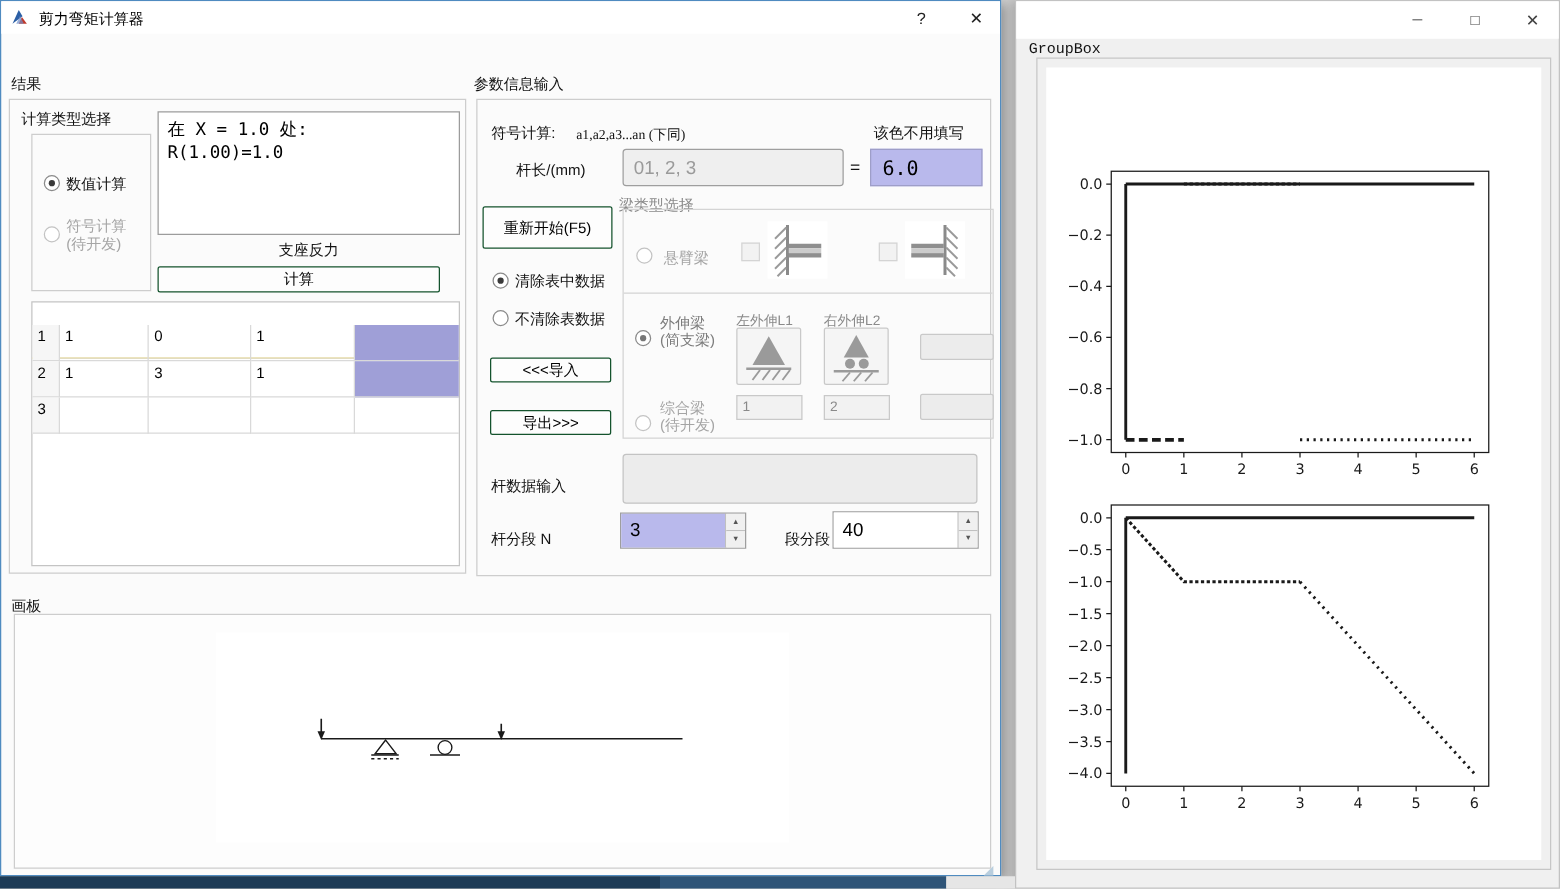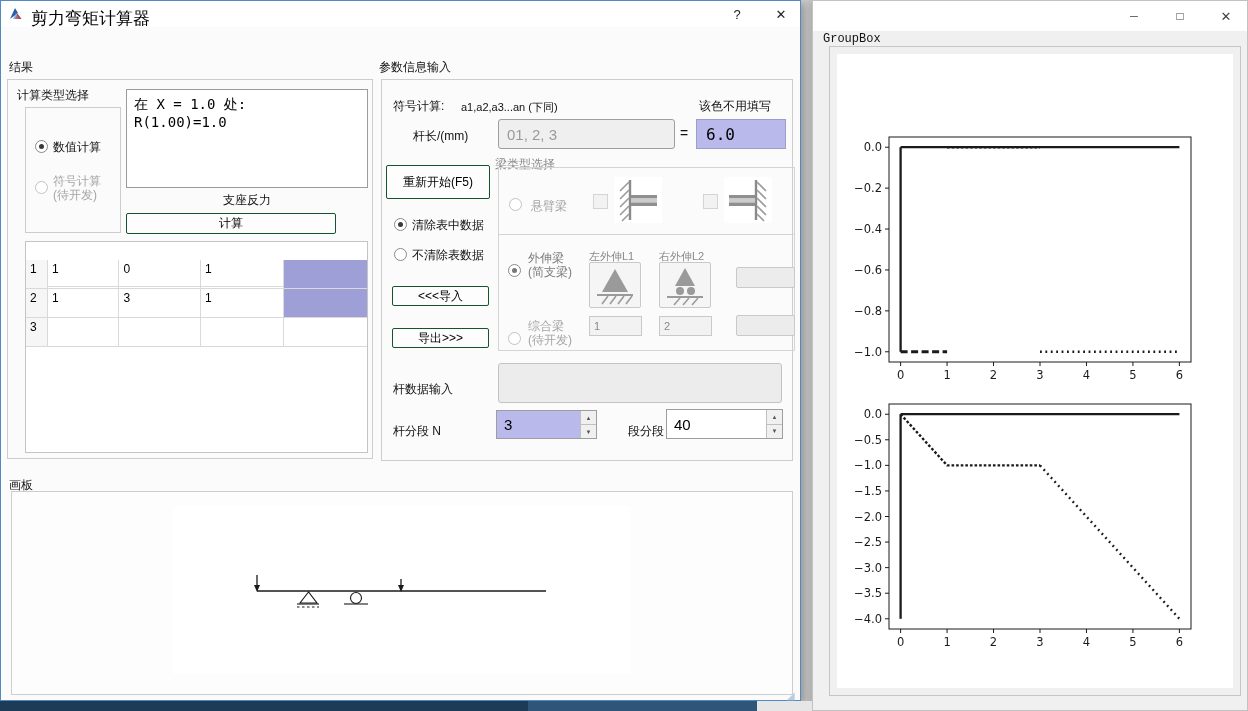--- a/index.html
+++ b/index.html
@@ -6,21 +6,21 @@
   html,body { width:1248px; height:711px; overflow:hidden;
     font-family:"Liberation Sans", sans-serif; background:#cfcfcf; }
   .abs { position:absolute; }
   .screen { position:relative; width:1248px; height:711px; }
 
   
   .win-left { position:absolute; left:0; top:0; width:801px; height:701px;
     background:#fbfbfb; border:1px solid var(--win-border,#4f8bc0);
     box-shadow:3px 3px 8px rgba(0,0,0,.3); }
   .titlebar { position:absolute; left:0; top:0; right:0; height:26px; background:#fff; }
-  .title-text { position:absolute; left:30px; top:6px; font-size:17px; color:#000; }
+  .title-text { position:absolute; left:30px; top:6px; font-size:12px; color:#000; }
   .tb-btn { position:absolute; top:0; height:26px; display:flex; align-items:center;
     justify-content:center; font-size:13px; color:#222; }
   .tabbar { position:absolute; left:0; top:26px; right:0; height:23px; background:#fbfbfb;
     border-bottom:1px solid #c8c8c8; }
   .tab { position:absolute; left:3px; top:0; width:94px; height:23px; background:#fcfcfc;
     border:1px solid #ababab; border-bottom:none; font-size:12px; display:flex;
     align-items:center; justify-content:center; z-index:2; }
   .grp-label { position:absolute; font-size:12px; color:#111; background:transparent; }
   .frame { position:absolute; border:1px solid #cdcdcd; }
   .rb { position:absolute; width:13px; height:13px; border:1px solid #8a8a8a;
@@ -107,21 +107,21 @@
     <span class="rlabel" style="left:52px;top:138px">数值计算</span>
     <span class="rb disabled" style="left:34px;top:180px"></span>
     <span class="rlabel gray-t" style="left:52px;top:172px">符号计算</span>
     <span class="rlabel gray-t" style="left:52px;top:186px">(待开发)</span>
 
     <div class="outbox" style="left:125px;top:88px;width:242px;height:99px">
       <div>在 X = 1.0 处:</div>
       <div>R(1.00)=1.0</div>
     </div>
     <span class="rlabel" style="left:125px;top:191px;width:242px;text-align:center">支座反力</span>
-    <div class="btn" style="left:125px;top:212px;width:210px;height:21px">计算</div>
+    <div class="btn" style="left:125px;top:212px;width:226px;height:21px">计算</div>
 
     <div class="tbl" style="left:24px;top:240px;width:343px;height:212px">
       <div class="trow" style="height:18px">
         <div class="tc hd" style="width:22px"></div>
         <div class="tc hd" style="width:72px">TYPE</div>
         <div class="tc hd" style="width:82px">COORD</div>
         <div class="tc hd" style="width:83px">P/T/Q1</div>
         <div class="tc hd" style="width:84px;border-right:none">Q2</div>
       </div>
       <div class="trow" style="height:29px">
@@ -143,21 +143,21 @@
         <div class="tc" style="width:72px"></div>
         <div class="tc" style="width:82px"></div>
         <div class="tc" style="width:83px"></div>
         <div class="tc" style="width:84px;border-right:none"></div>
       </div>
     </div>
 
     <span class="grp-label" style="left:378px;top:58px">参数信息输入</span>
     <div class="frame" style="left:380px;top:78px;width:412px;height:382px"></div>
     <span class="rlabel" style="left:392px;top:97px">符号计算:</span>
-    <span class="rlabel" style="left:460px;top:99px;font-family:Liberation Sans, sans-serif;font-size:11px">a1,a2,a3...an (下同)</span>
+    <span class="rlabel" style="left:460px;top:99px;font-family:Liberation Serif, serif;font-size:11px">a1,a2,a3...an (下同)</span>
     <span class="rlabel" style="left:698px;top:97px">该色不用填写</span>
     <span class="rlabel" style="left:412px;top:127px">杆长/(mm)</span>
     <input class="ginput" style="left: 497px; top: 118px; width: 177px; height: 30px;" readonly="" value="01, 2, 3">
     <span class="rlabel" style="left:679px;top:124px;font-size:14px">=</span>
     <div class="purple-field" style="left:695px;top:118px;width:90px;height:30px">6.0</div>
 
     <div class="btn" style="left:385px;top:164px;width:104px;height:34px">重新开始(F5)</div>
     <span class="rb checked" style="left:393px;top:217px"></span>
     <span class="rlabel" style="left:411px;top:216px">清除表中数据</span>
     <span class="rb" style="left:393px;top:247px"></span>

